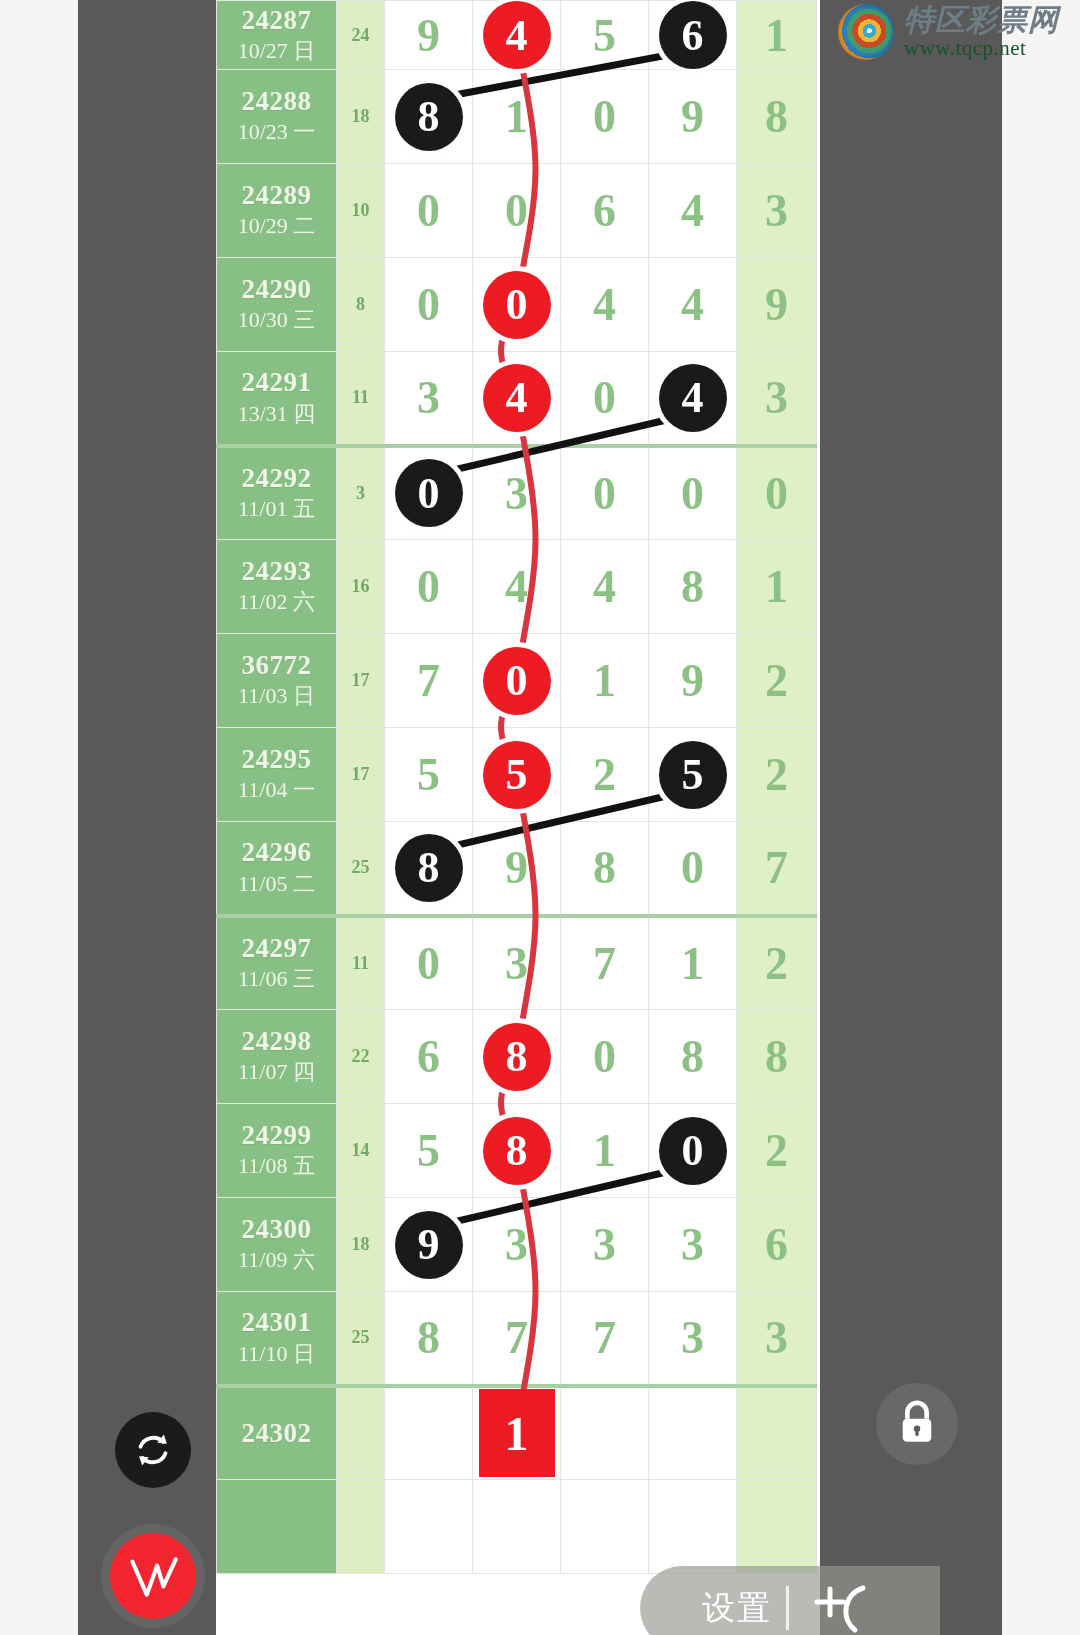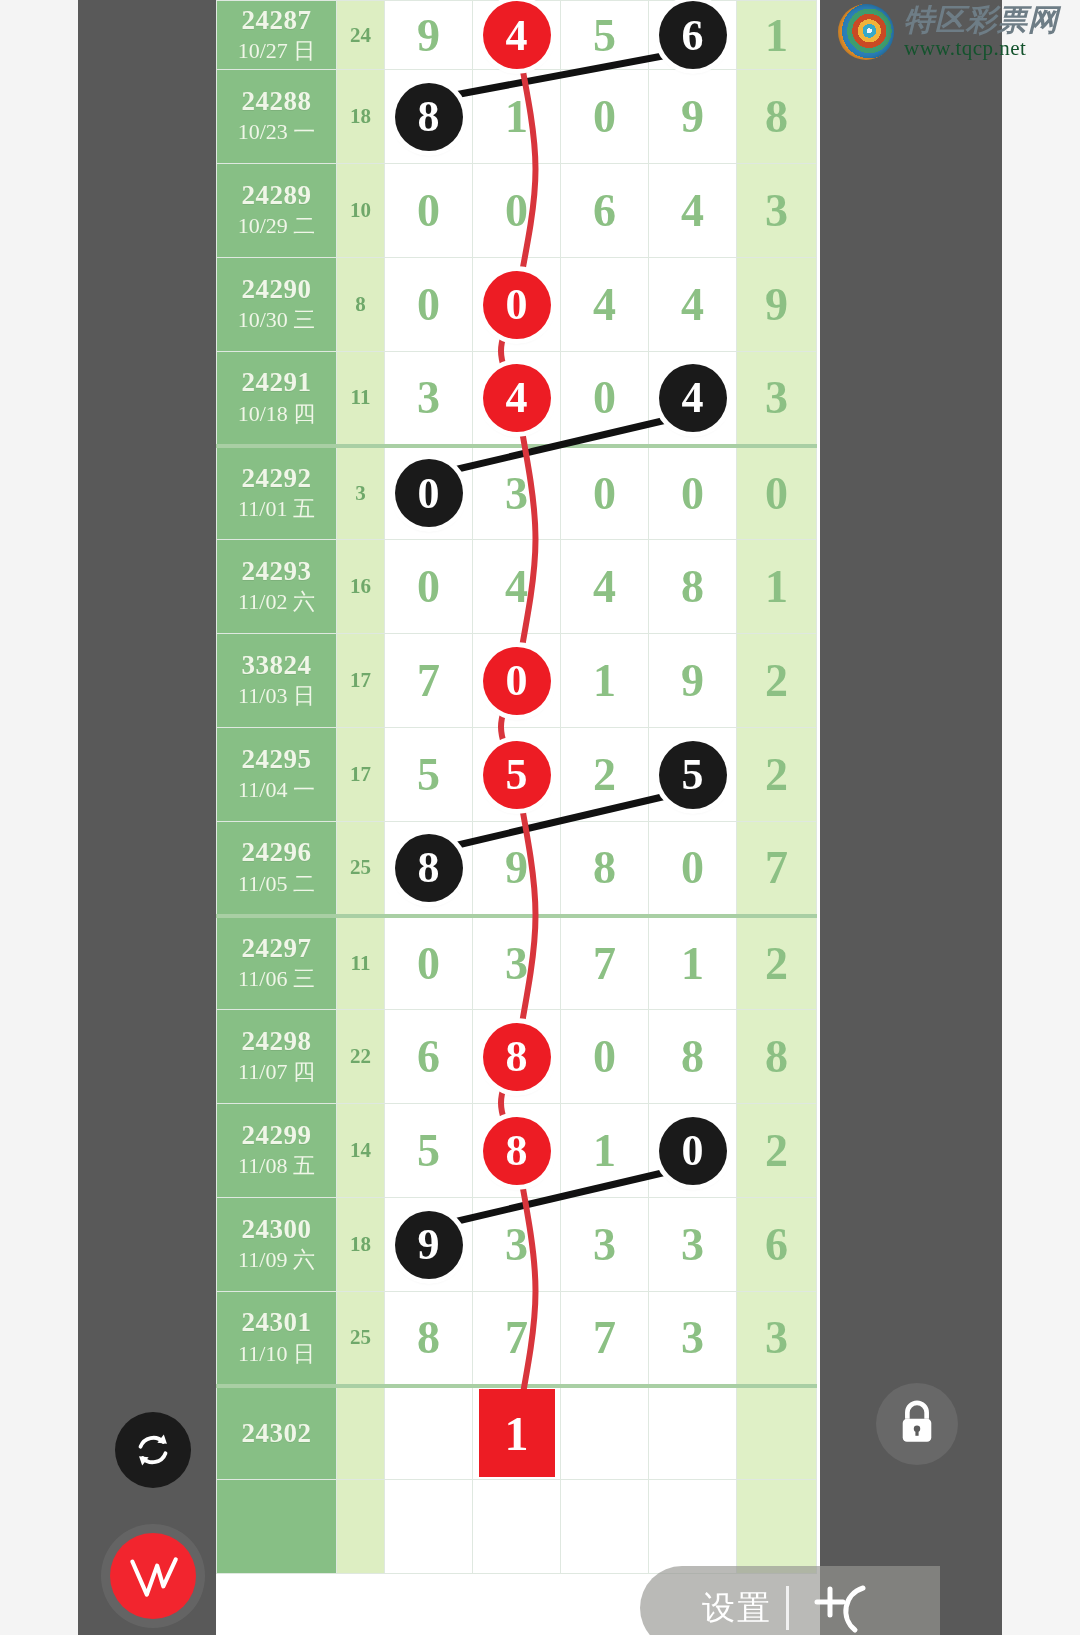--- a/index.html
+++ b/index.html
@@ -26,21 +26,21 @@
   col.c-sum{width:48px;}
   col.c-d{width:88px;}
   col.c-last{width:80px;}
 
   
   td.issue{background:#87bf85;color:#f0f6e8;border-left:none;border-right:1px solid #a9cfa4;}
   td.issue .num{display:block;font-size:27px;font-weight:bold;letter-spacing:.5px;line-height:1.08;text-shadow:0 1px 0 rgba(0,0,0,.07);}
   td.issue .dt{display:block;font-size:22px;line-height:1.25;margin-top:2px;}
 
   
-  td.sum{background:#ddeec2;color:#6fa86a;font-size:21px;font-weight:bold;border-right:2px solid #9cc79a;}
+  td.sum{background:#ddeec2;color:#6fa86a;font-size:18px;font-weight:bold;border-right:2px solid #9cc79a;}
 
   
   td.digit{background:#fff;color:#8cc084;font-size:46px;font-weight:bold;position:relative;}
   td.last{background:#dff0c6;color:#8cc084;font-size:46px;font-weight:bold;border-left:2px solid #9cc79a;border-right:none;}
 
   
   tr.grp td{border-bottom:4px solid #a9cfa4;}
 
   
   .ball{
@@ -157,21 +157,21 @@
           <td class="sum">8</td>
           <td class="digit">0</td>
           <td class="digit"><span class="ball red">0</span></td>
           <td class="digit">4</td>
           <td class="digit">4</td>
           <td class="last">9</td>
         </tr>
         <tr class="grp">
           <td class="issue">
             <span class="num">24291</span>
-            <span class="dt">10/18 四</span>
+            <span class="dt">13/31 四</span>
           </td>
           <td class="sum">11</td>
           <td class="digit">3</td>
           <td class="digit"><span class="ball red">4</span></td>
           <td class="digit">0</td>
           <td class="digit"><span class="ball black">4</span></td>
           <td class="last">3</td>
         </tr>
         <tr>
           <td class="issue">
@@ -192,21 +192,21 @@
           </td>
           <td class="sum">16</td>
           <td class="digit">0</td>
           <td class="digit">4</td>
           <td class="digit">4</td>
           <td class="digit">8</td>
           <td class="last">1</td>
         </tr>
         <tr>
           <td class="issue">
-            <span class="num">33824</span>
+            <span class="num">36772</span>
             <span class="dt">11/03 日</span>
           </td>
           <td class="sum">17</td>
           <td class="digit">7</td>
           <td class="digit"><span class="ball red">0</span></td>
           <td class="digit">1</td>
           <td class="digit">9</td>
           <td class="last">2</td>
         </tr>
         <tr>

